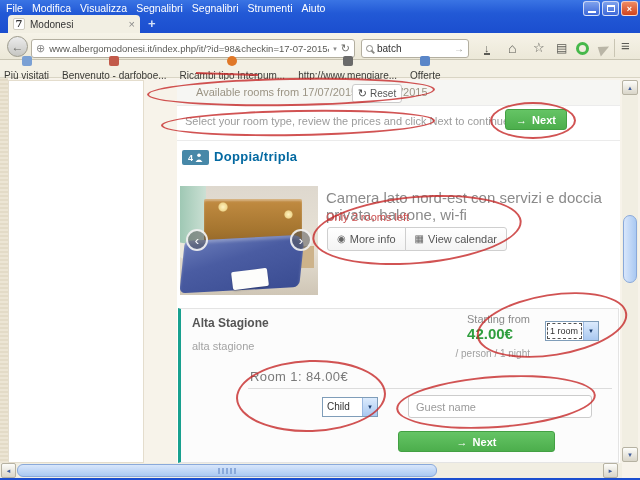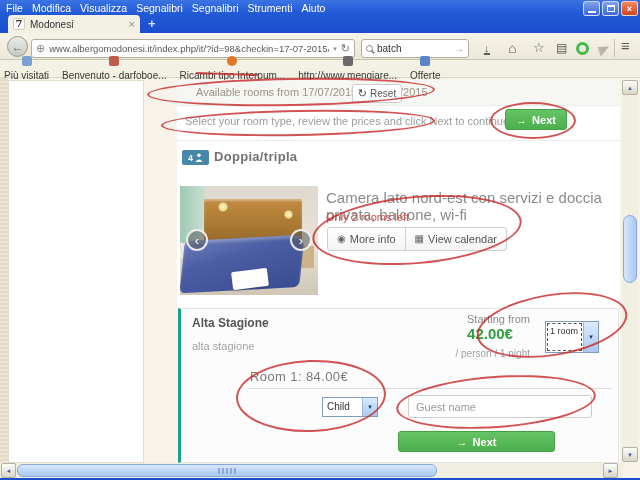--- a/index.html
+++ b/index.html
@@ -89,21 +89,21 @@
   .greenbtn { background:linear-gradient(180deg,#65c465,#4cae4c); border:1px solid #43a043;
     border-radius:3px; color:#fff; font-weight:bold; font-size:11px;
     display:flex; align-items:center; justify-content:center; gap:5px; }
   #topnext { position:absolute; left:505px; top:109px; width:62px; height:21px; }
   #divider1 { position:absolute; left:177px; top:140px; width:443px; height:1px; background:#ebebeb; }
 
   #roombadge { position:absolute; left:182px; top:150px; width:27px; height:15px; background:#4788a8;
     border-radius:2px; color:#fff; font-size:9px; font-weight:bold;
     display:flex; align-items:center; justify-content:center; gap:2px; }
   #roomtitle { position:absolute; left:214px; top:149px; font-size:13px; font-weight:bold;
-    color:#737373; letter-spacing:.3px; }
+    color:#0369a1; letter-spacing:.3px; }
 
   
   #photo { position:absolute; left:180px; top:186px; width:138px; height:109px; overflow:hidden;
     background:linear-gradient(180deg,#ded8ce 0%,#e8e2d6 55%,#cfc6b6 100%); }
   #photo .wallL { position:absolute; left:0; top:0; width:26px; height:72px;
     background:linear-gradient(90deg,#9fc8b4,#cbe0d4); }
   #photo .headboard { position:absolute; left:24px; top:13px; width:98px; height:52px; border-radius:2px;
     background:linear-gradient(180deg,#c28c42 0%,#a5752f 60%,#8a5f26 100%);
     box-shadow:inset 0 2px 2px rgba(255,255,255,.35); }
   #photo .lamp1 { position:absolute; left:38px; top:16px; width:10px; height:10px; border-radius:50%;
@@ -142,21 +142,21 @@
   #startingfrom { position:absolute; left:450px; top:313px; width:80px; text-align:right; font-size:11px; color:#8a8a8a; }
   #price { position:absolute; left:450px; top:325px; width:80px; text-align:center; font-size:15px;
     font-weight:bold; color:#2f9e3e; }
   #priceunit { position:absolute; left:435px; top:348px; width:95px; text-align:right; font-size:10px; color:#a0a0a0; }
 
   .xpselect { display:flex; border:1px solid #7f9db9; background:#fff; align-items:stretch; }
   .xpselect .val { flex:1; font-size:10px; color:#333; padding:3px 0 0 4px; white-space:nowrap; overflow:hidden; }
   .xpselect .sarrow { width:15px; background:linear-gradient(180deg,#dcebfd,#a9c8f0);
     border-left:1px solid #9ab8e0; display:flex; align-items:center; justify-content:center;
     color:#1a3c6e; font-size:6px; flex:none; }
-  #roomselect { position:absolute; left:545px; top:321px; width:54px; height:32px; }
+  #roomselect { position:absolute; left:545px; top:321px; width:54px; height:20px; }
   #roomselect .val { font-size:9px; outline:1px dashed #555; outline-offset:-2px; padding-top:4px; }
   #adultselect { position:absolute; left:250px; top:397px; width:66px; height:20px; }
   #childselect { position:absolute; left:322px; top:397px; width:56px; height:20px; }
 
   #roomline { position:absolute; left:250px; top:369px; font-size:13px; color:#7a7a7a; letter-spacing:.4px; }
   #rule2 { position:absolute; left:248px; top:388px; width:364px; height:1px; background:#dcdcdc; }
   #guestinput { position:absolute; left:408px; top:395px; width:184px; height:23px; border:1px solid #ccc;
     border-radius:3px; padding-left:7px; font-size:11px; color:#333; font-family:"Liberation Sans",sans-serif; outline:none; }
   #guestinput::placeholder { color:#9a9a9a; }
   #bottomnext { position:absolute; left:398px; top:431px; width:157px; height:21px; }

